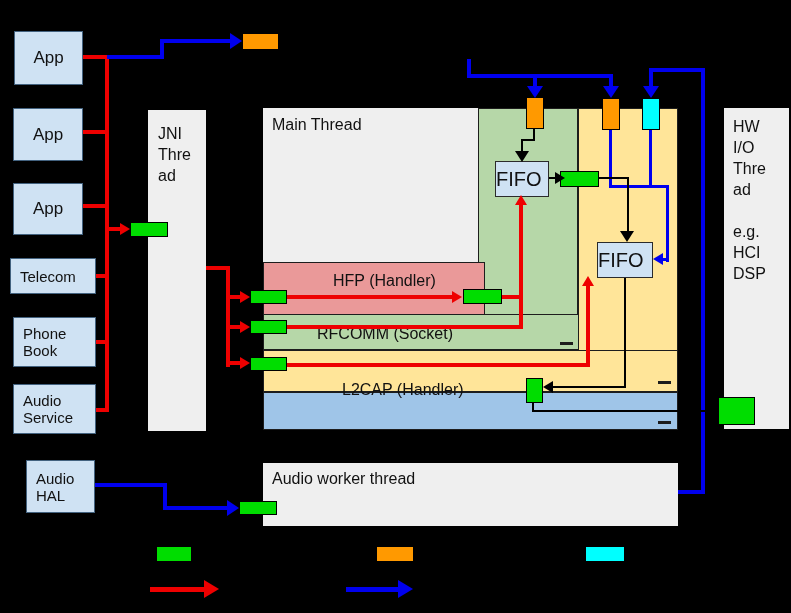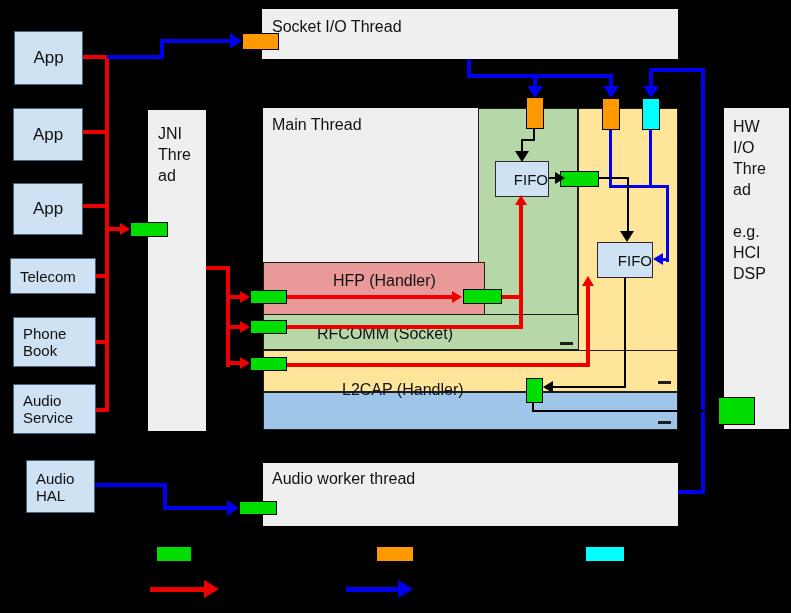--- a/index.html
+++ b/index.html
@@ -11,21 +11,21 @@
   .tt{font-size:16px;}
   .tl{height:21px;line-height:21px;font-size:16px;}
   
   .panel{z-index:10;border:1px solid #1d1d1d;}
   .pgreen{background:var(--pgreen);}
   .pyellow{background:var(--pyellow);}
   .pblue{background:var(--pblue);}
   .ppink{background:var(--ppink);z-index:14;}
   .plabel{z-index:20;font-size:16px;white-space:nowrap;}
   .fifo{background:var(--boxblue);border:1.5px solid #2b2b2b;z-index:30;
-        display:flex;align-items:center;justify-content:flex-end;font-size:15px;}
+        display:flex;align-items:center;justify-content:flex-start;font-size:20px;}
   
   .bluebox{background:var(--boxblue);border:1.5px solid var(--boxborder,#43627f);
            z-index:15;display:flex;flex-direction:column;justify-content:center;font-size:15px;}
   .bluebox.ctr{align-items:center;font-size:17px;}
   .bluebox .pl{padding-left:9px;}
   
   .cbox{z-index:50;border:1px solid #000;}
   .cgreen{background:var(--green);}
   .corange{background:var(--orange);}
   .ccyan{background:var(--cyan);}
@@ -42,23 +42,20 @@
   .arr.u{border-left:6px solid transparent;border-right:6px solid transparent;border-bottom:10px solid currentColor;}
   .arr.r.big{border-top-width:8px;border-bottom-width:8px;border-left-width:12px;}
   .arr.d.big{border-left-width:8px;border-right-width:8px;border-top-width:12px;}
   .arr.r.xl{border-top-width:9px;border-bottom-width:9px;border-left-width:15px;}
 </style>
 </head>
 <body>
 
 <div id="canvas">
 
-  <div class="abs thread" style="left:262px;top:9px;width:416px;height:50px;">
-    <div class="tt" style="padding:9px 0 0 10px;">Socket I/O Thread</div>
-  </div>
 
   <div class="abs thread" style="left:148px;top:110px;width:58px;height:321px;">
     <div style="padding:5px 0 0 10px;margin-top:8px;">
       <div class="tl">JNI</div>
       <div class="tl">Thre</div>
       <div class="tl">ad</div>
     </div>
   </div>
 
   <div class="abs thread" style="left:263px;top:108px;width:415px;height:322px;">

